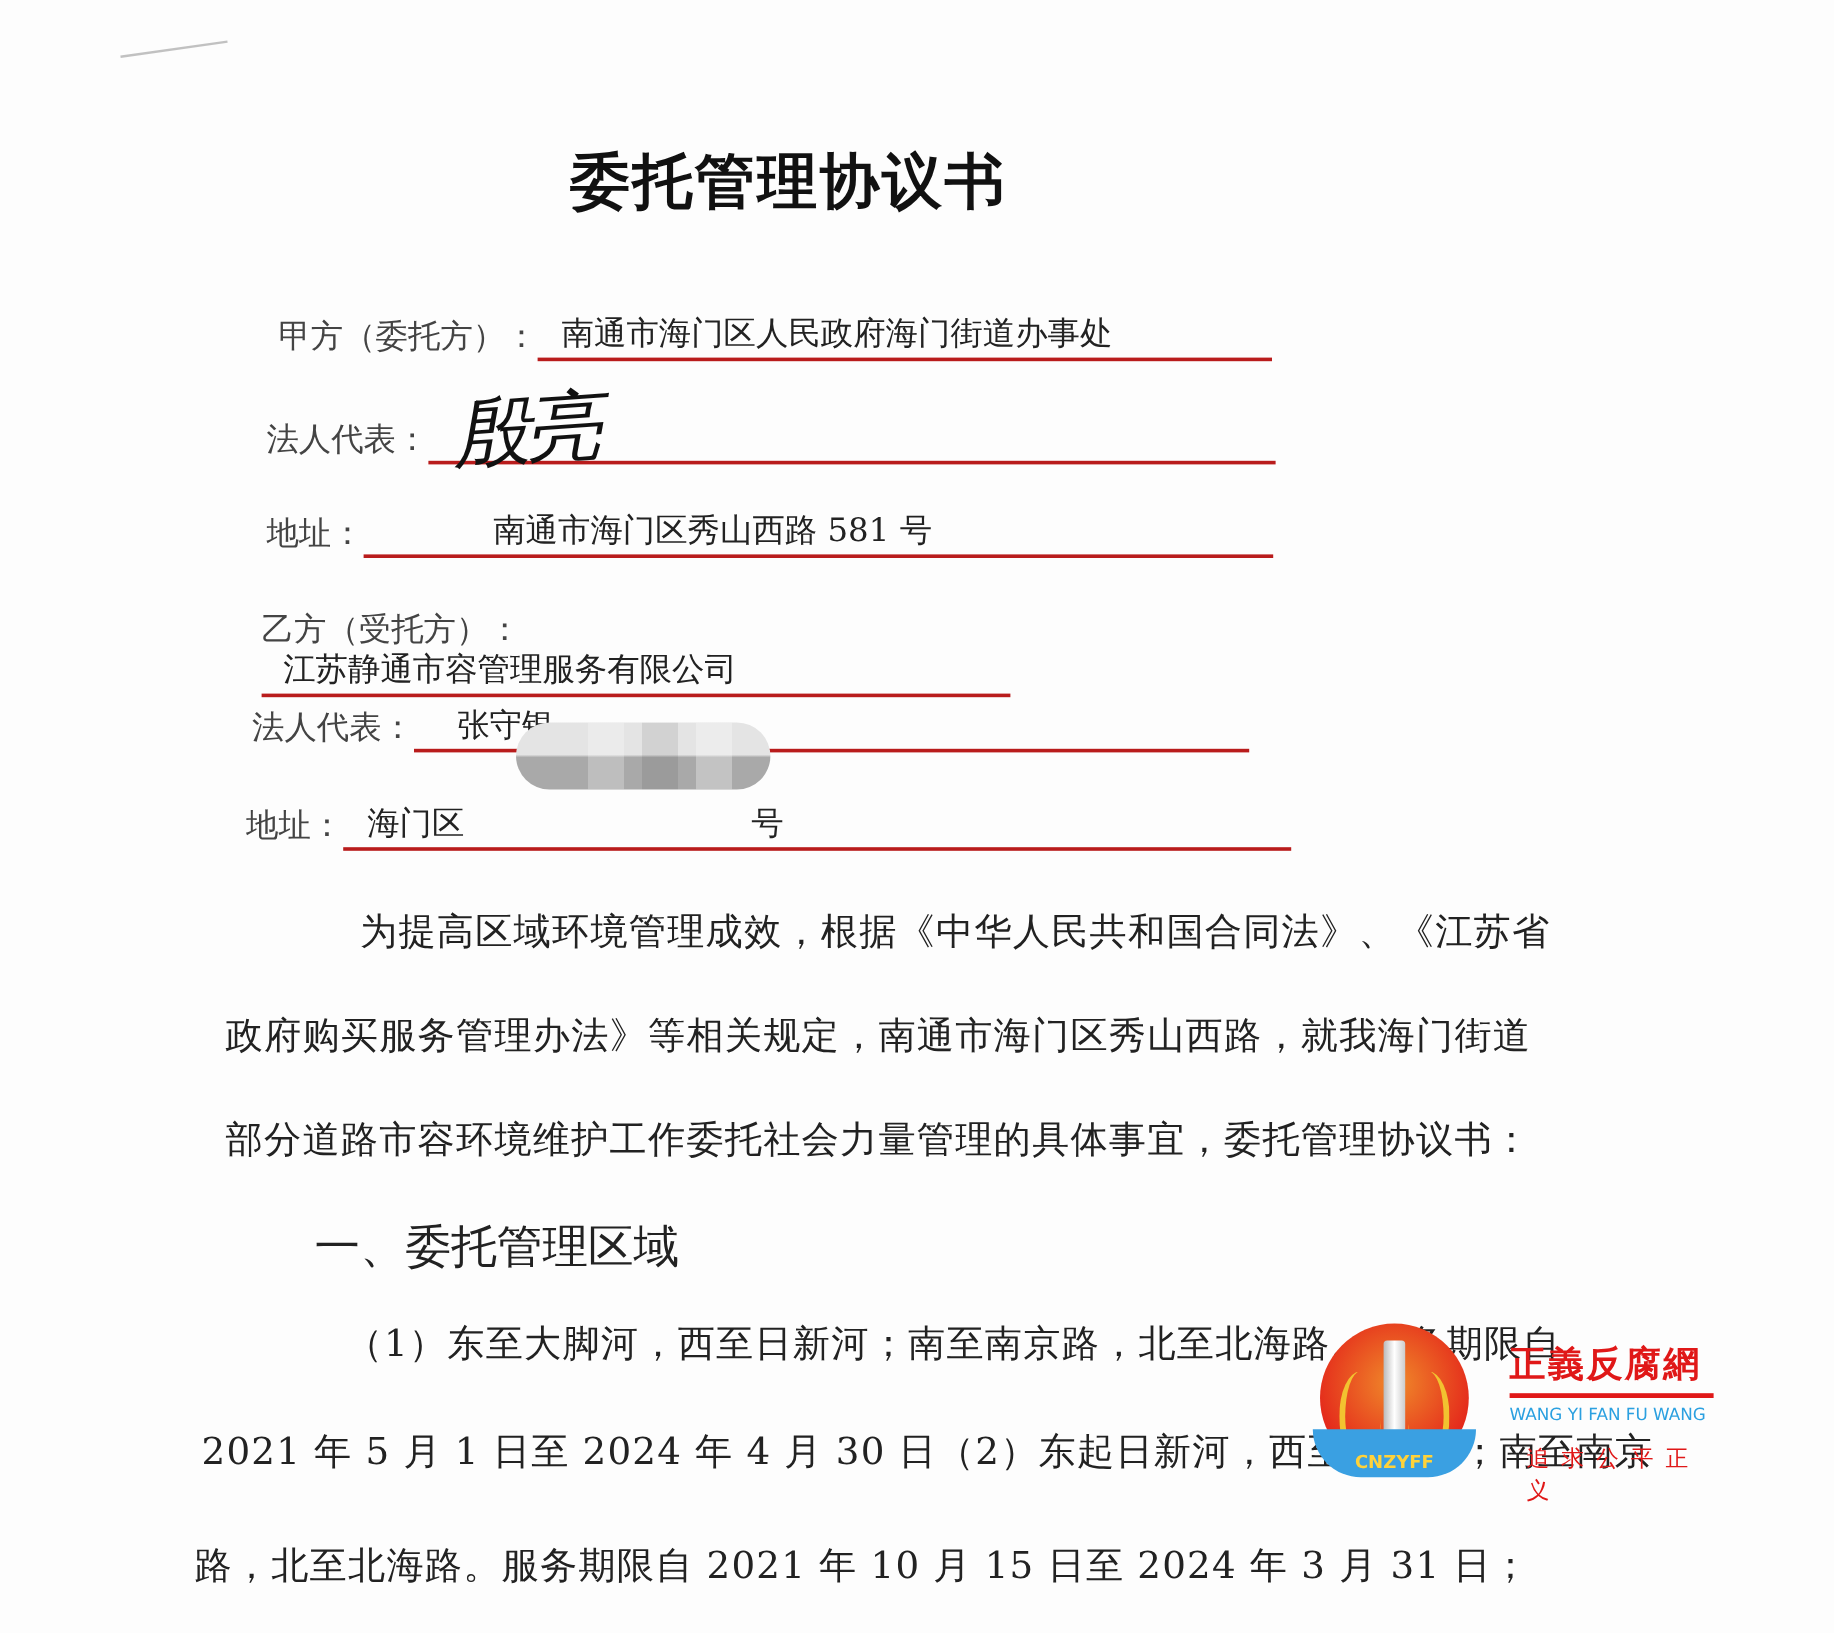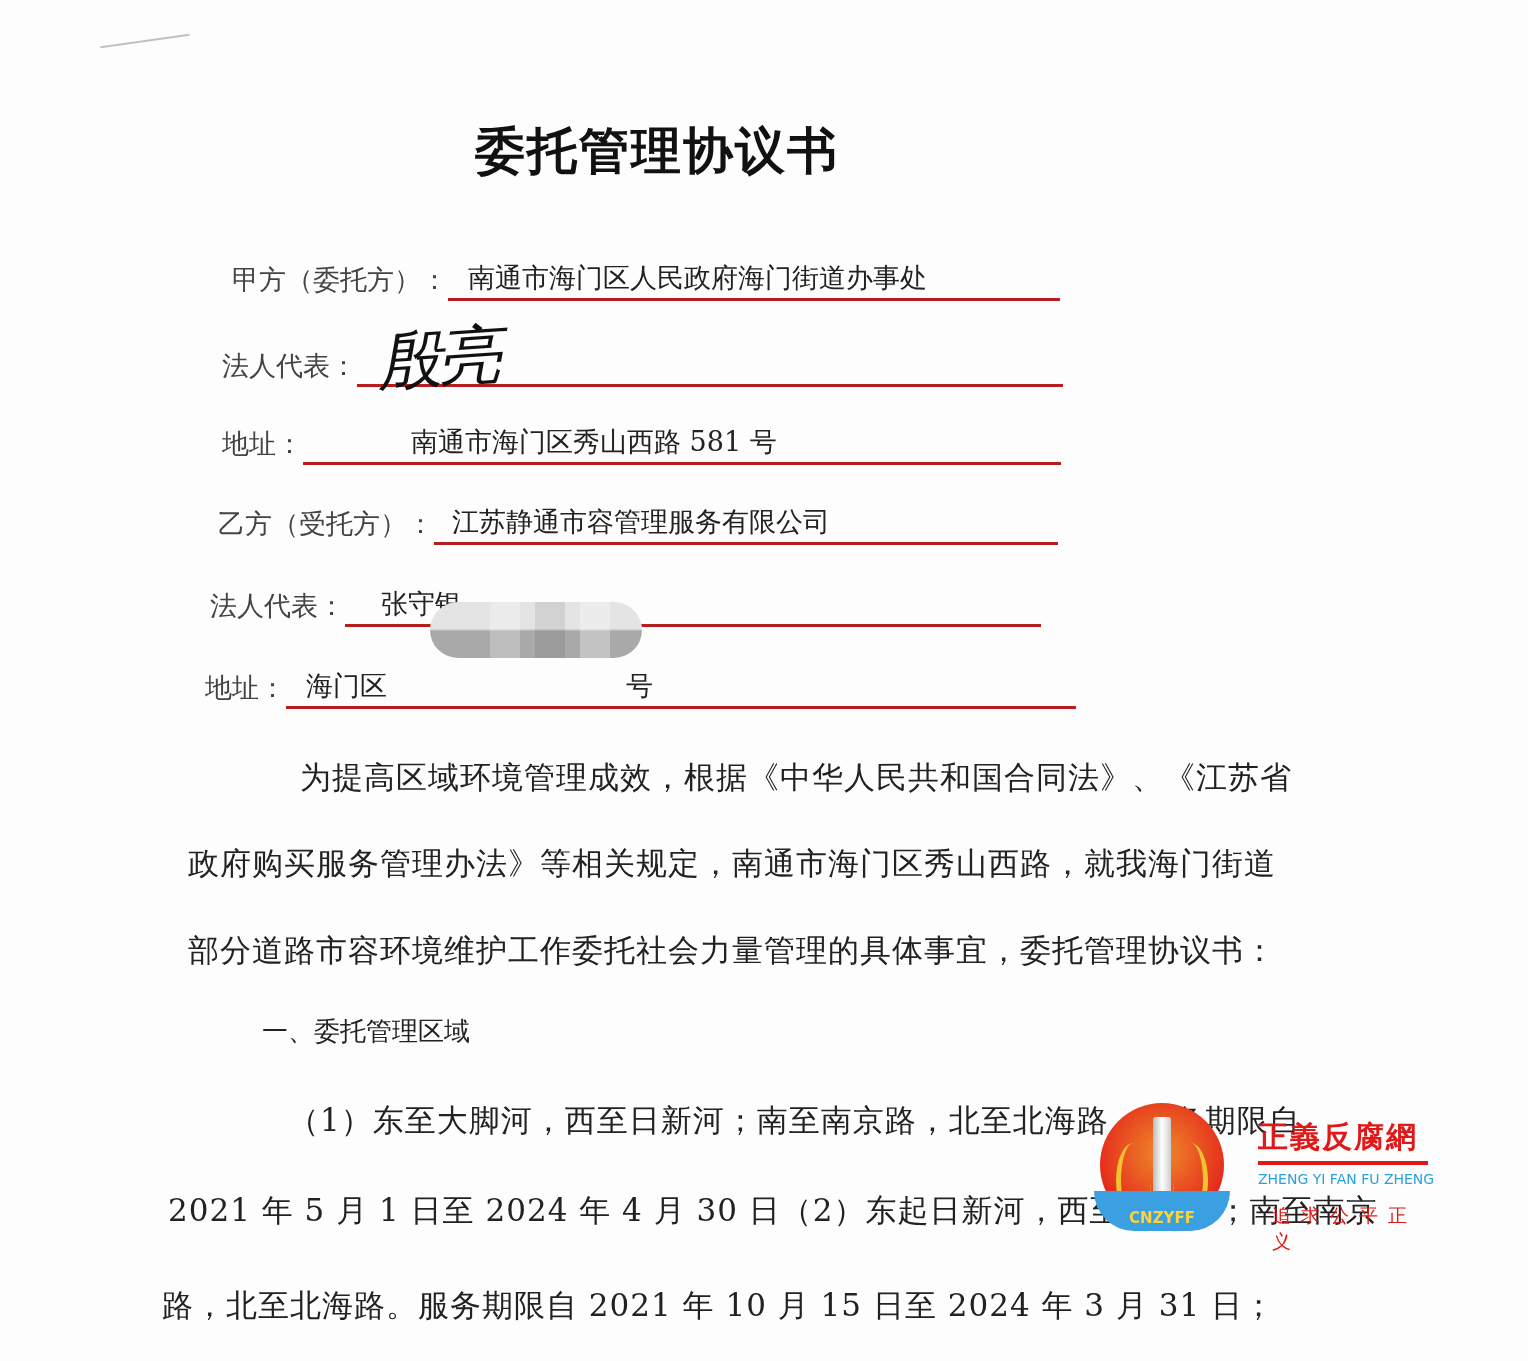--- a/index.html
+++ b/index.html
@@ -29,21 +29,21 @@
   .redact {
     position: absolute; left: 430px; top: 602px; width: 212px; height: 56px; border-radius: 28px;
     background: linear-gradient(180deg, #e4e4e4 0 48%, #a9a9a9 52% 100%);
     overflow: hidden;
   }
   .redact span { position: absolute; top: 0; height: 100%; width: 30px; }
   .para {
     position: absolute; font-size: 31px; line-height: 1; white-space: nowrap; color: #222;
     letter-spacing: 1px;
   }
-  .section { position: absolute; font-size: 26px; color: #222; }
+  .section { position: absolute; font-size: 38px; color: #222; }
   .logo { position: absolute; left: 1100px; top: 1103px; width: 340px; height: 136px; }
   .emblem {
     position: absolute; left: 0; top: 0; width: 124px; height: 124px; border-radius: 50%;
     background: radial-gradient(circle at 50% 40%, #f08a2a, #e4281b 70%);
   }
   .pillar { position: absolute; left: 53px; top: 14px; width: 18px; height: 96px;
             background: linear-gradient(90deg, #bbb, #fff, #ccc); border-radius: 3px; }
   .wheat-l, .wheat-r { position: absolute; top: 40px; width: 30px; height: 70px; border: 5px solid #f2c230;
                        border-radius: 50%; }
   .wheat-l { left: 16px; border-right: none; border-top: none; }
@@ -82,21 +82,21 @@
     </span>
   </div>
 
   <div class="field" style="left:222px; top:378px;">
     <span class="label">地址：</span>
     <span class="line" style="width:758px;">
       <span class="value" style="left:108px;">南通市海门区秀山西路 581 号</span>
     </span>
   </div>
 
-  <div class="field" style="left:218px; top:458px;">
+  <div class="field" style="left:218px; top:458px;flex-direction:column;">
     <span class="label">乙方（受托方）：</span>
     <span class="line" style="width:624px;">
       <span class="value" style="left:18px;">江苏静通市容管理服务有限公司</span>
     </span>
   </div>
 
   <div class="field" style="left:210px; top:540px;">
     <span class="label">法人代表：</span>
     <span class="line" style="width:696px;">
       <span class="value" style="left:36px;">张守银</span>
@@ -129,16 +129,16 @@
 
   <div class="logo">
     <div class="emblem">
       <div class="wheat-l"></div>
       <div class="wheat-r"></div>
       <div class="pillar"></div>
       <div class="ribbon">CNZYFF</div>
     </div>
     <div class="logo-cn">正義反腐網</div>
     <div class="logo-rule"></div>
-    <div class="logo-en">ZHENG YI FAN FU ZHENG</div>
+    <div class="logo-en">WANG YI FAN FU WANG</div>
     <div class="logo-slogan">追求公平正义</div>
   </div>
 </div>
 
 </body></html>

